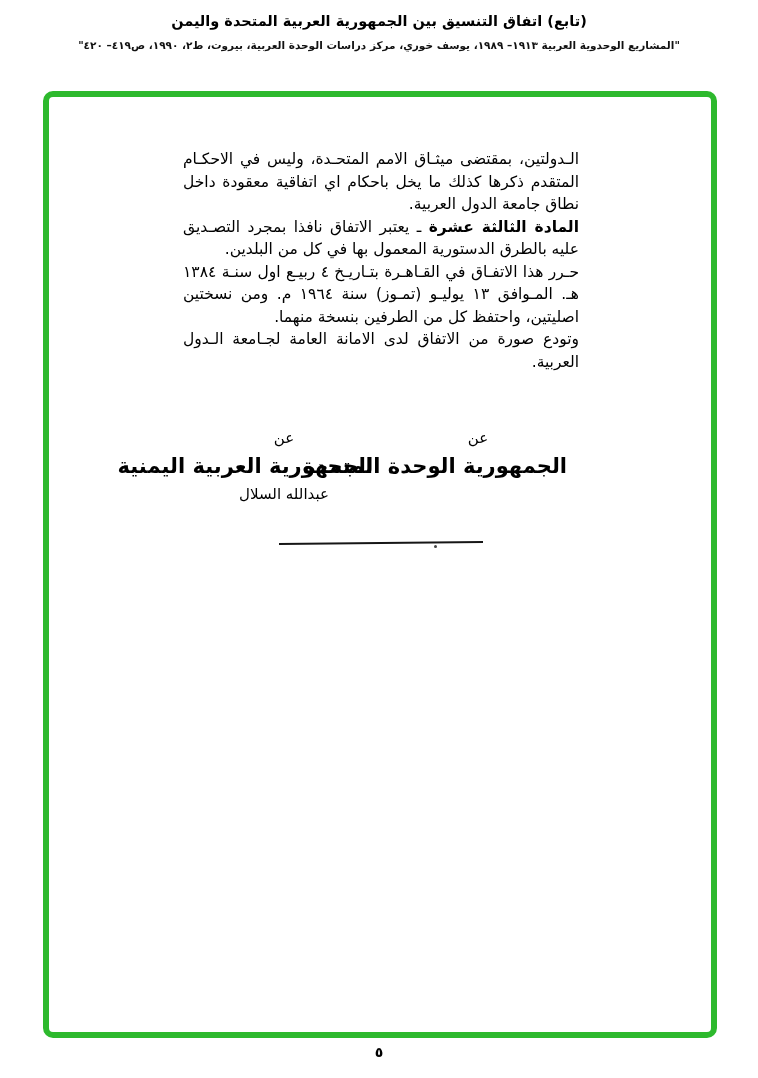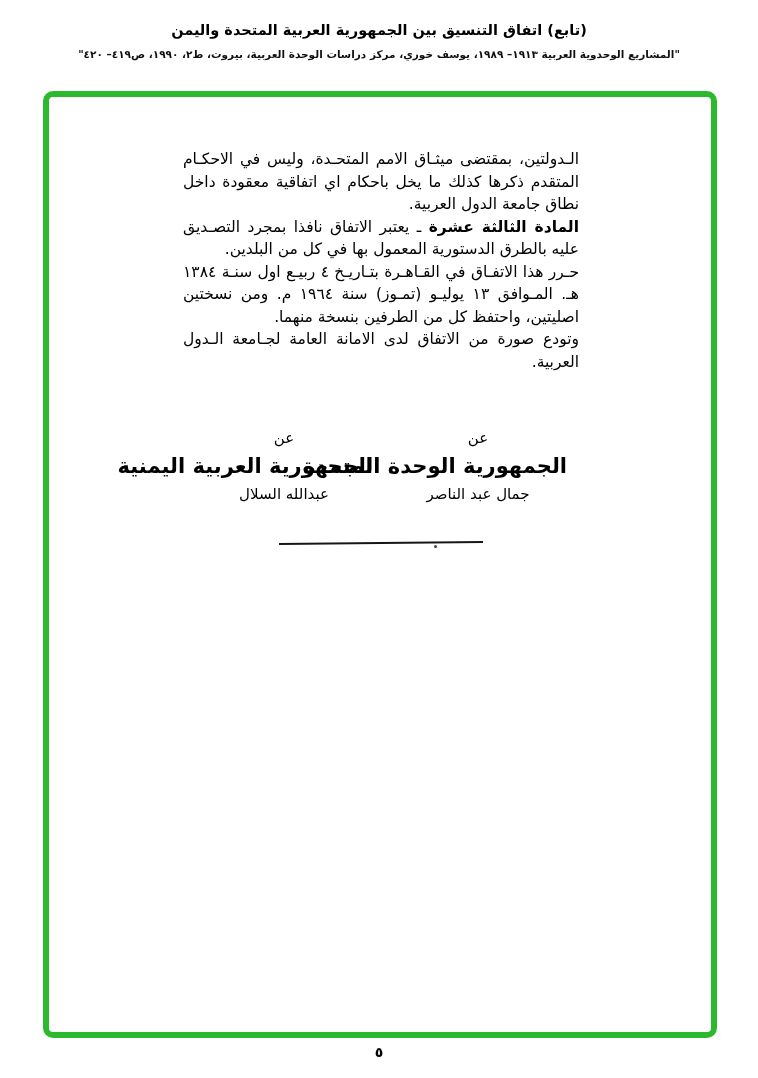--- a/index.html
+++ b/index.html
@@ -6,21 +6,21 @@
   html, body { width:758px; height:1078px; }
   body {
     background:#ffffff;
     color:#000000;
     font-family:"DejaVu Sans", sans-serif;
     position:relative;
     overflow:hidden;
   }
   .header { text-align:center; direction:rtl; }
   .title {
-    padding-top:22px;
+    padding-top:13px;
     font-size:14.5px;
     font-weight:bold;
     letter-spacing:0.2px;
   }
   .citation {
     margin-top:10px;
     font-size:10.5px;
     font-weight:bold;
     color:#111;
   }
@@ -95,21 +95,20 @@
       <p class="para"><strong class="lead">المادة الثالثة عشرة</strong><span> ـ يعتبر الاتفاق نافذا بمجرد التصـديق عليه بالطرق الدستورية المعمول بها في كل من البلدين.</span></p>
 
       <p class="para"><span>حـرر هذا الاتفـاق في القـاهـرة بتـاريـخ ٤ ربيـع اول سنـة ١٣٨٤ هـ. المـوافق ١٣ يوليـو (تمـوز) سنة ١٩٦٤ م. ومن نسختين اصليتين، واحتفظ كل من الطرفين بنسخة منهما.</span></p>
 
       <p class="para"><span>وتودع صورة من الاتفاق لدى الامانة العامة لجـامعة الـدول العربية.</span></p>
 
       <div class="sigs">
         <div class="sig-col">
           <div class="sig-label">عن</div>
           <div class="sig-entity">الجمهورية الوحدة المتحدة</div>
-          <div class="sig-name">جمال عبد الناصر</div>
         </div>
         <div class="sig-col">
           <div class="sig-label">عن</div>
           <div class="sig-entity">الجمهورية العربية اليمنية</div>
           <div class="sig-name">عبدالله السلال</div>
         </div>
       </div>
 
       <div class="end-rule"></div>
     </div>

